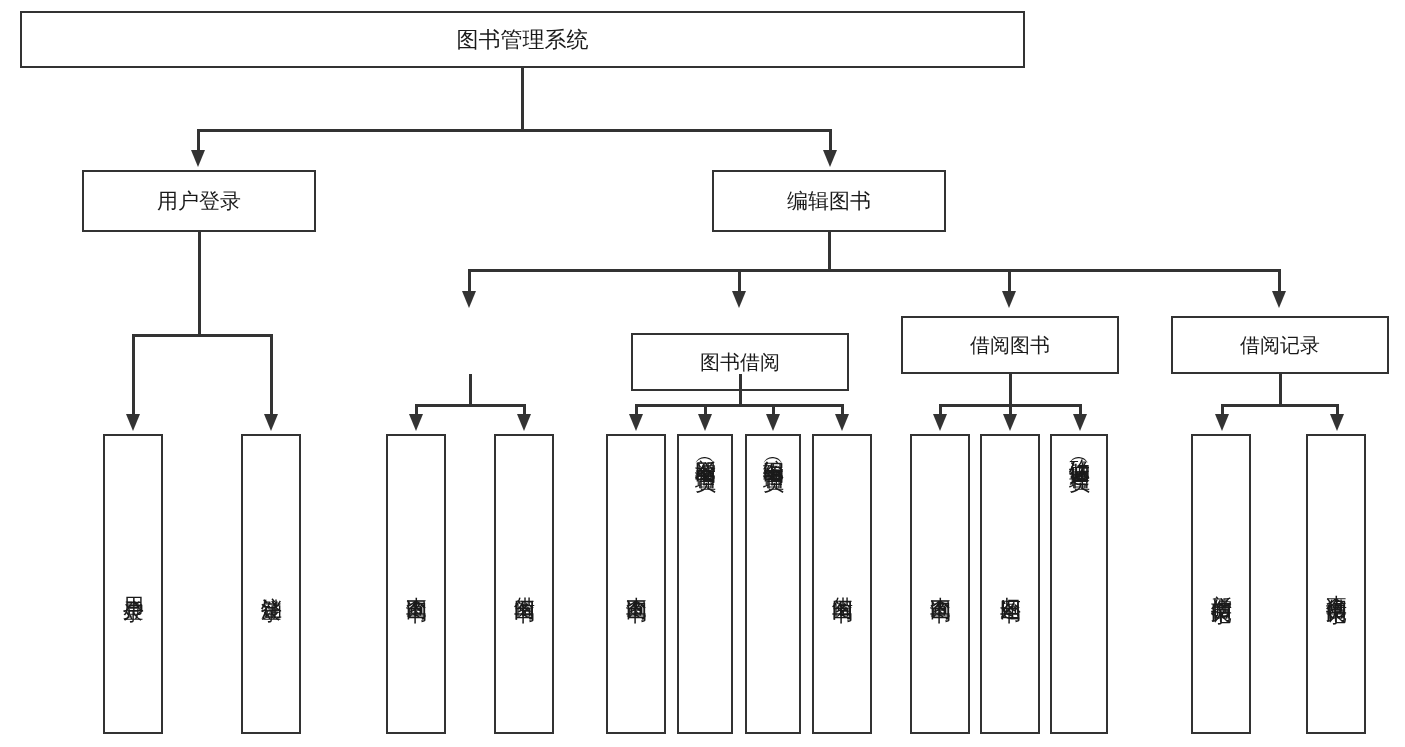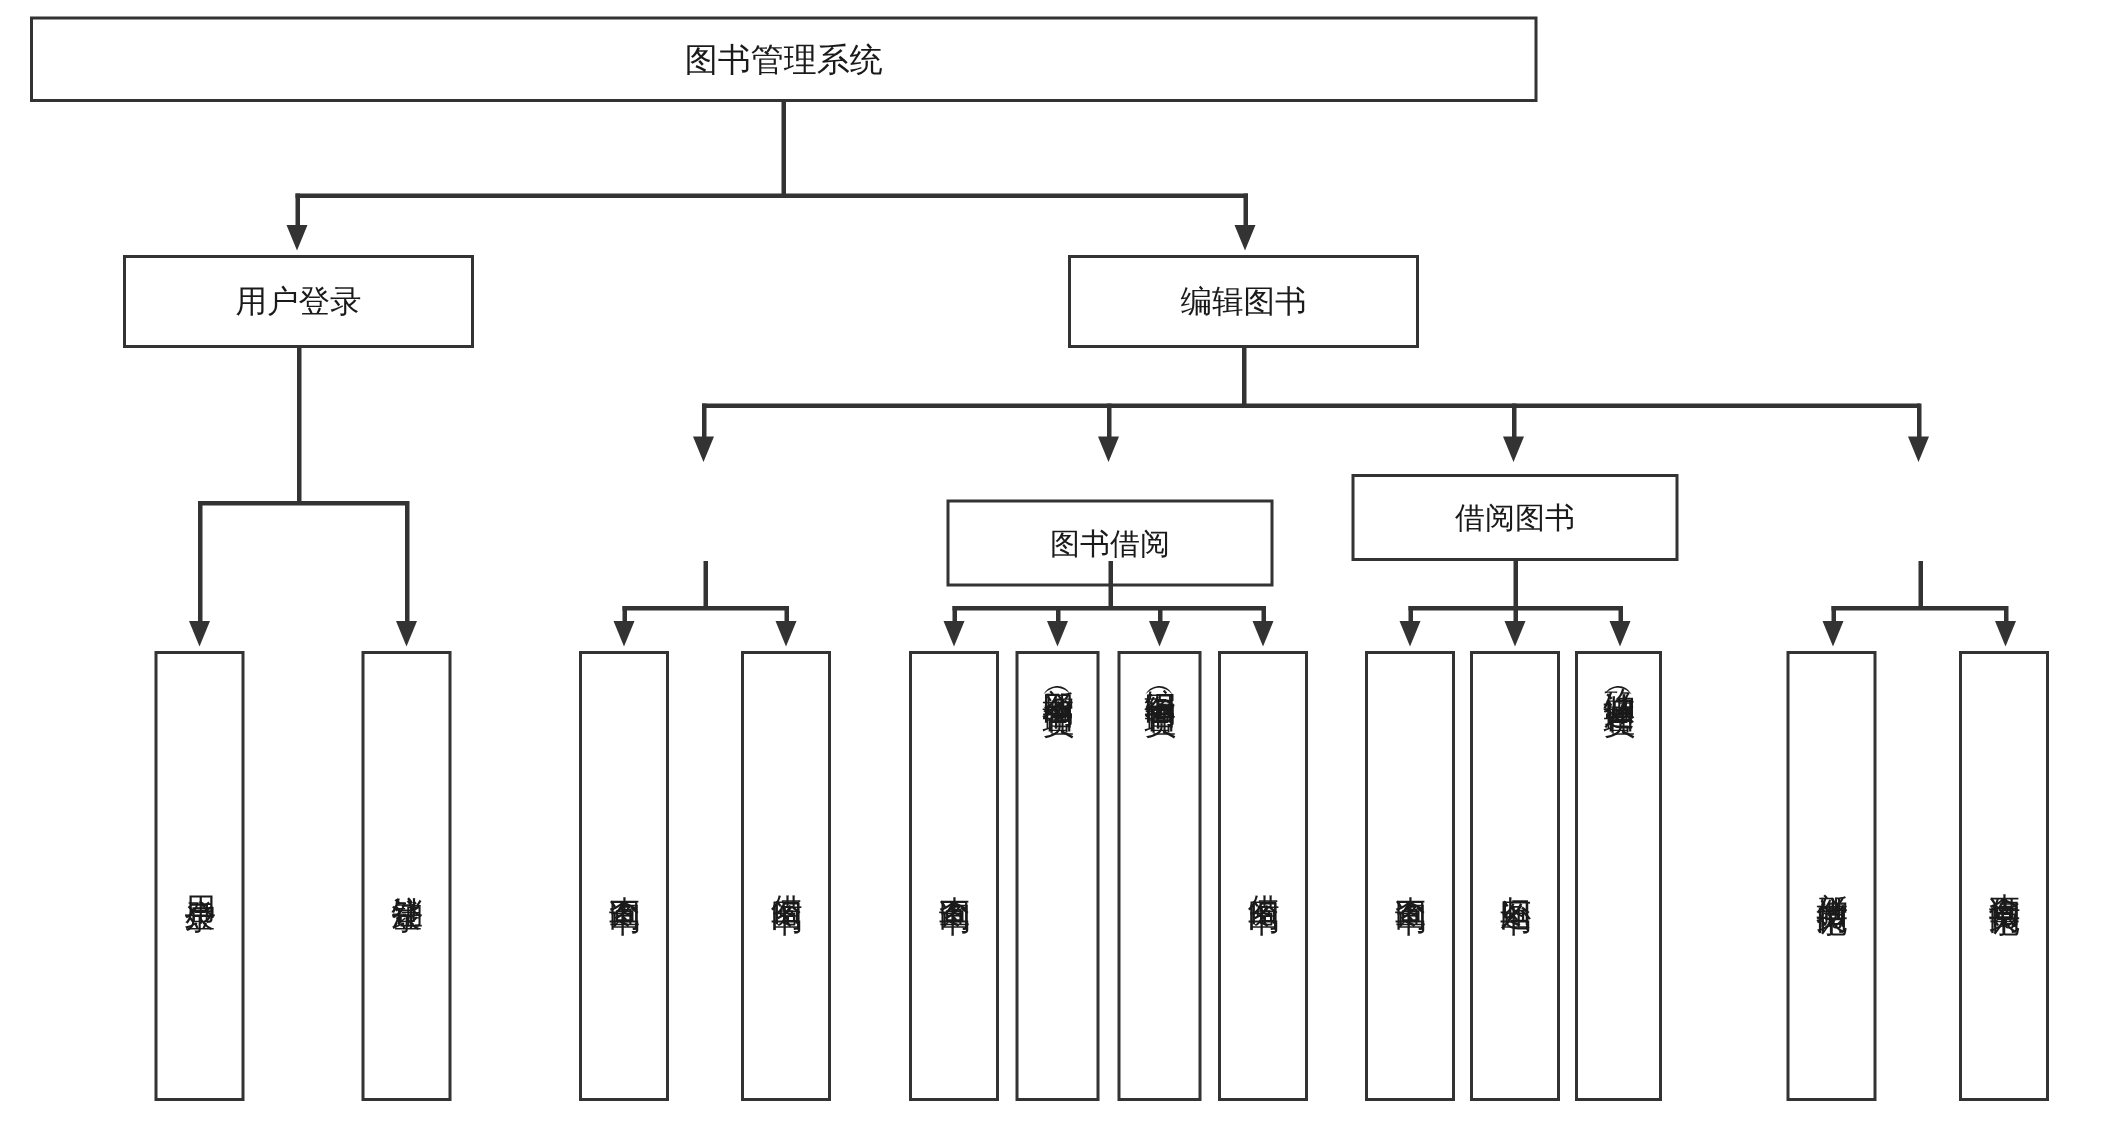--- a/index.html
+++ b/index.html
@@ -128,20 +128,23 @@
   <div class="arrow" style="left:1002px; top:291px;"></div>
   <div class="vline" style="left:1278px; top:269px; height:25px;"></div>
   <div class="arrow" style="left:1272px; top:291px;"></div>
 
   <div class="node lvl2" style="left:631px; top:316px; width:218px; height:58px;margin-top:17px;">
     <span>图书借阅</span>
   </div>
   <div class="node lvl2" style="left:901px; top:316px; width:218px; height:58px;">
     <span>借阅图书</span>
   </div>
+  <div class="node lvl2" style="left:1171px; top:316px; width:218px; height:58px;">
+    <span>借阅记录</span>
+  </div>
 
   <div class="vline" style="left:469px; top:374px; height:32px;"></div>
   <div class="hline" style="left:415px; top:404px; width:110px;"></div>
   <div class="vline" style="left:415px; top:404px; height:13px;"></div>
   <div class="arrow" style="left:409px; top:414px;"></div>
   <div class="vline" style="left:523px; top:404px; height:13px;"></div>
   <div class="arrow" style="left:517px; top:414px;"></div>
 
   <div class="vline" style="left:739px; top:374px; height:32px;"></div>
   <div class="hline" style="left:635px; top:404px; width:208px;"></div>

